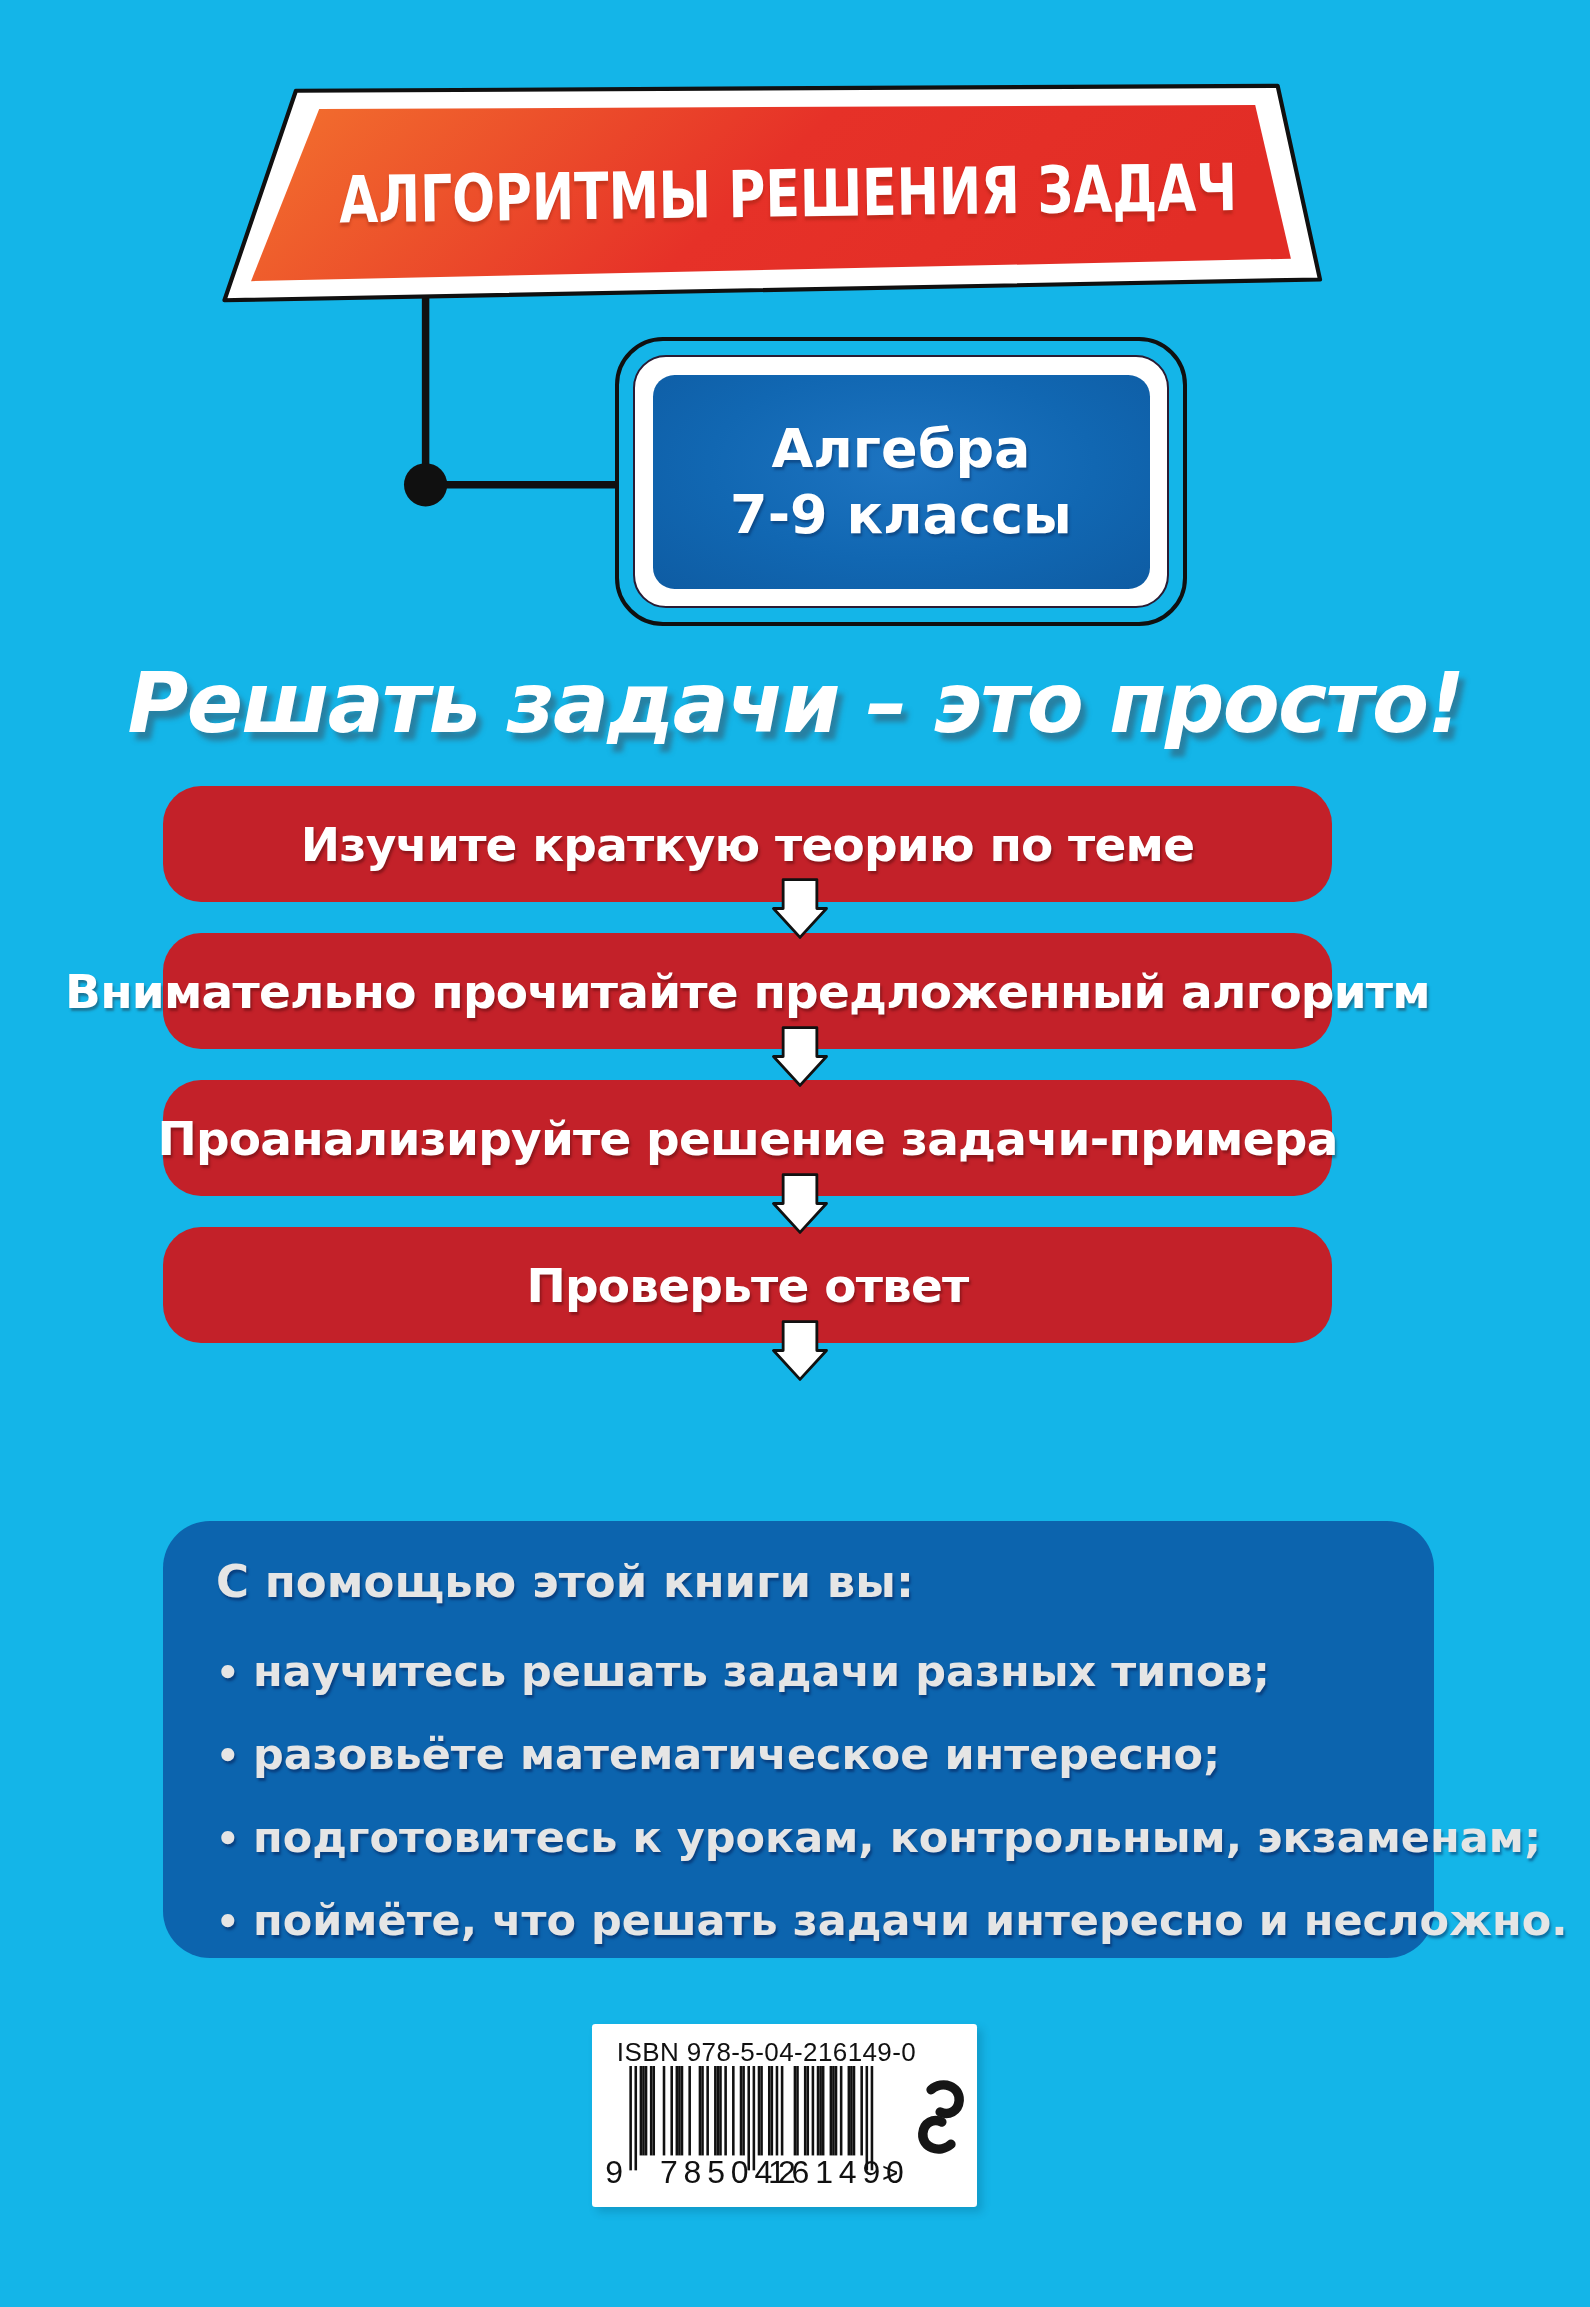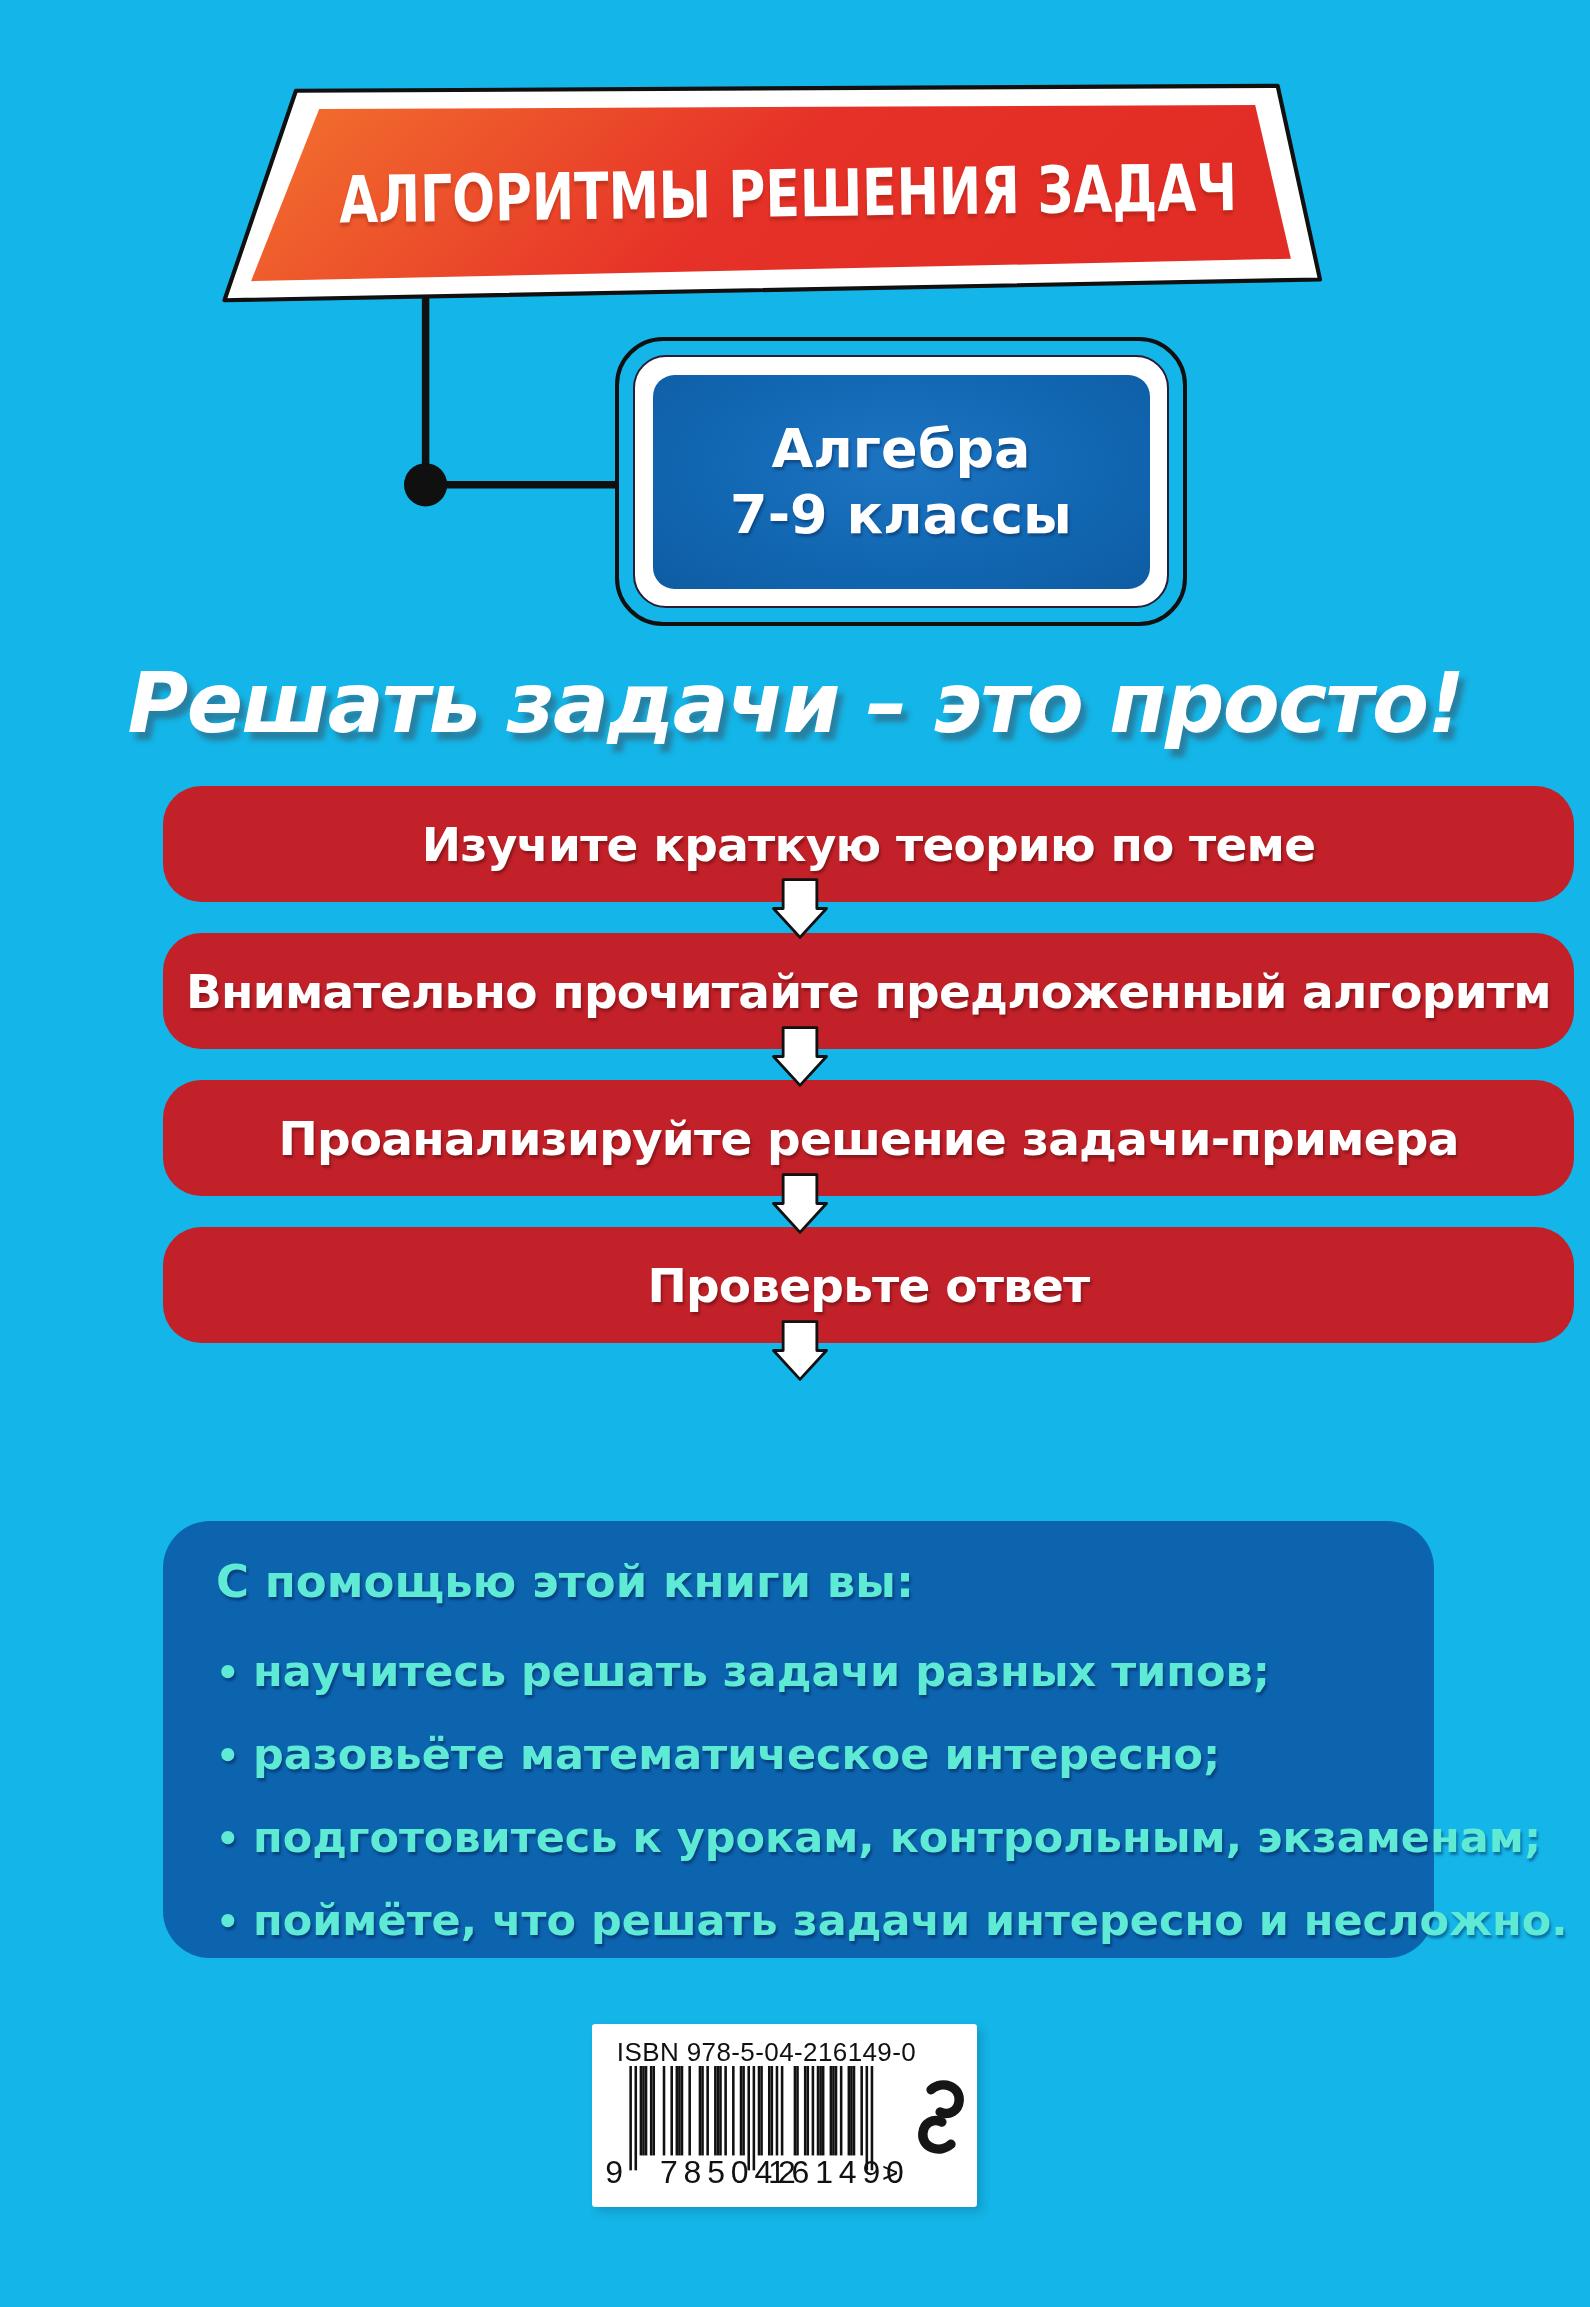--- a/index.html
+++ b/index.html
@@ -45,37 +45,37 @@
     position:absolute;left:0;top:655px;width:100%;
     text-align:center;white-space:nowrap;
     color:#ffffff;font-weight:bold;font-size:83px;letter-spacing:-1.7px;
     text-shadow:5.8px 7.5px 5px rgba(55,85,105,.55);
     font-style:italic;
   }
   
   .steps{position:absolute;left:163px;top:786px;width:1271px;}
   .step-bar{
     box-sizing:border-box;
-    width:1411px;height:116px;margin-bottom:31px;
+    width:1169px;height:116px;margin-bottom:31px;
     background:var(--red,#c32129);
     border-radius:38px;
     display:flex;align-items:center;justify-content:center;
     color:#fff;font-weight:bold;font-size:47px;letter-spacing:-0.8px;
     text-shadow:1.7px 2.5px 2.5px rgba(40,0,0,.35);
     white-space:nowrap;
   }
   .flow-arrow{position:absolute;left:765px;width:70px;height:61px;}
   
   .benefits{
     position:absolute;left:163px;top:1521px;width:1271px;height:437px;
     box-sizing:border-box;
     background:var(--benefits,#0c64ae);
     border-radius:47px;
     padding:35px 50px 23px 53px;
-    color:#5eead4;
+    color:#e5e5e5;
   }
   .benefits-header{
     font-weight:bold;font-size:45px;line-height:52px;
     text-shadow:1.7px 2.5px 2.5px rgba(0,10,60,.4);
     margin-bottom:38px;white-space:nowrap;
   }
   .benefit-list{display:flex;flex-direction:column;gap:30px;}
   .benefit-item{
     display:flex;align-items:baseline;
     font-weight:bold;font-size:43px;line-height:50px;

